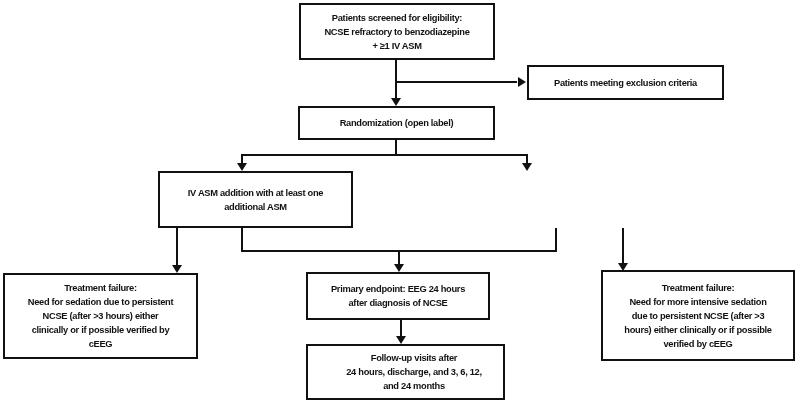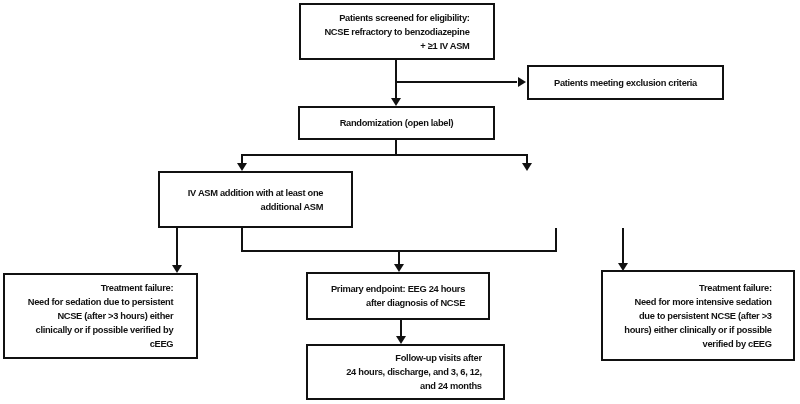--- a/index.html
+++ b/index.html
@@ -13,21 +13,21 @@
     overflow: hidden;
   }
   .box {
     position: absolute;
     box-sizing: border-box;
     border: 2px solid #111111;
     background: #ffffff;
     display: flex;
     align-items: center;
     justify-content: center;
-    text-align: right;
+    text-align: center;
     font-weight: bold;
     font-size: 9.3px;
     letter-spacing: -0.3px;
     line-height: 14px;
     white-space: pre-line;
     padding: 2px 3px;
   }
   .vline, .hline { position: absolute; background: #111111; }
   .vline { width: 2px; }
   .hline { height: 2px; }

